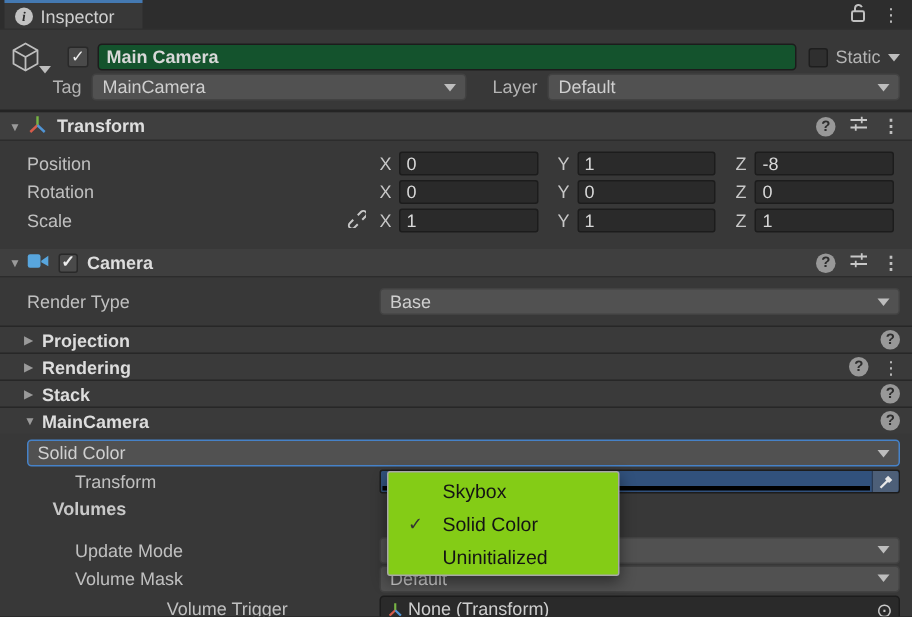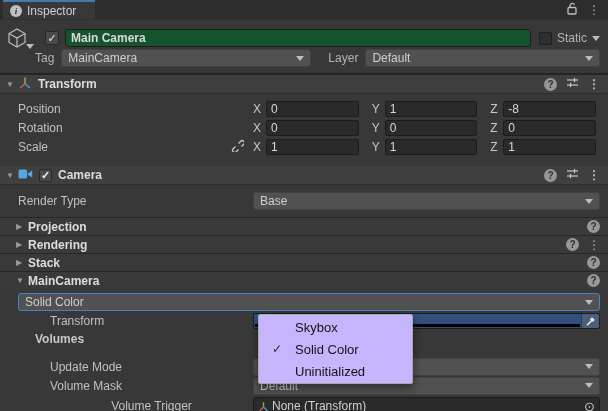--- a/index.html
+++ b/index.html
@@ -91,21 +91,21 @@
   .volumes-row { height:14px; margin-top:3px; padding-left:35px; font-weight:bold; color:#C8C8C8; }
   .env-update { height:17px; margin-top:12px; }
   .env-mask { height:17px; margin-top:2px; }
   .env-trigger { height:18px; margin-top:3px;text-align:center; }
   .objfield { flex:1; height:18px; background:#2A2A2A; border:1px solid #1C1C1C; border-radius:3px; display:flex; align-items:center; padding:0 4px; color:#CFCFCF; }
   .objfield .picker { margin-left:auto; color:#C8C8C8; font-size:13px; line-height:1; }
   .objfield svg { margin-right:3px; }
   
   .popup {
     position:absolute; left:258px; top:314px; width:155px; height:70px;
-    background:#c4b5fd; border:1px solid #A8A8A8; border-radius:2px;
+    background:#84cc16; border:1px solid #A8A8A8; border-radius:2px;
     box-shadow:0 4px 10px rgba(0,0,0,0.45); z-index:10;
     display:flex; flex-direction:column; padding:1px 0; color:#141414; font-size:13px;
   }
   .popup-item { flex:1; display:flex; align-items:center; }
   .popup-check { width:36px; text-align:center; color:#333; font-size:12px; }
 </style>
 </head>
 <body>
 
 <div class="inspector">

